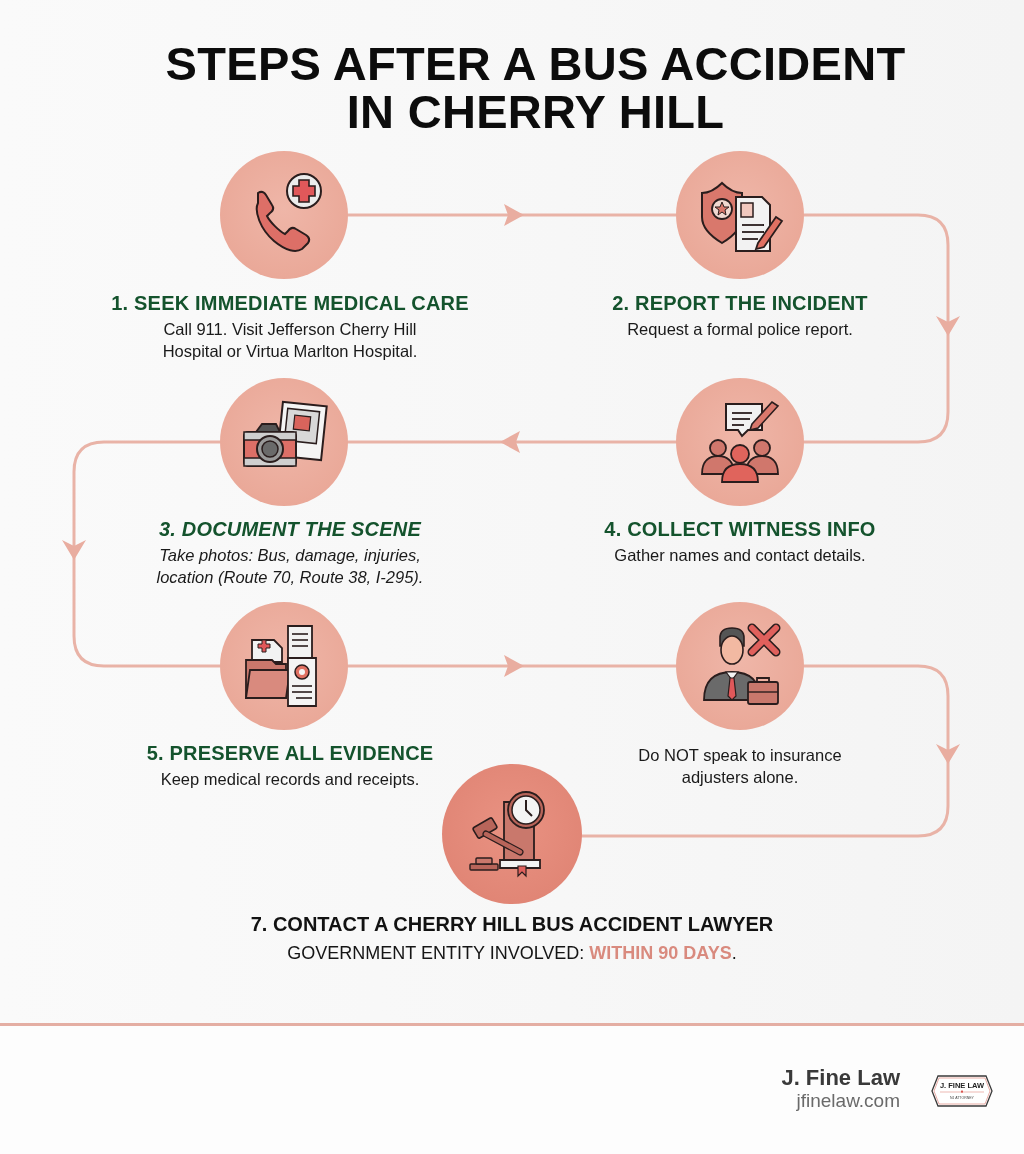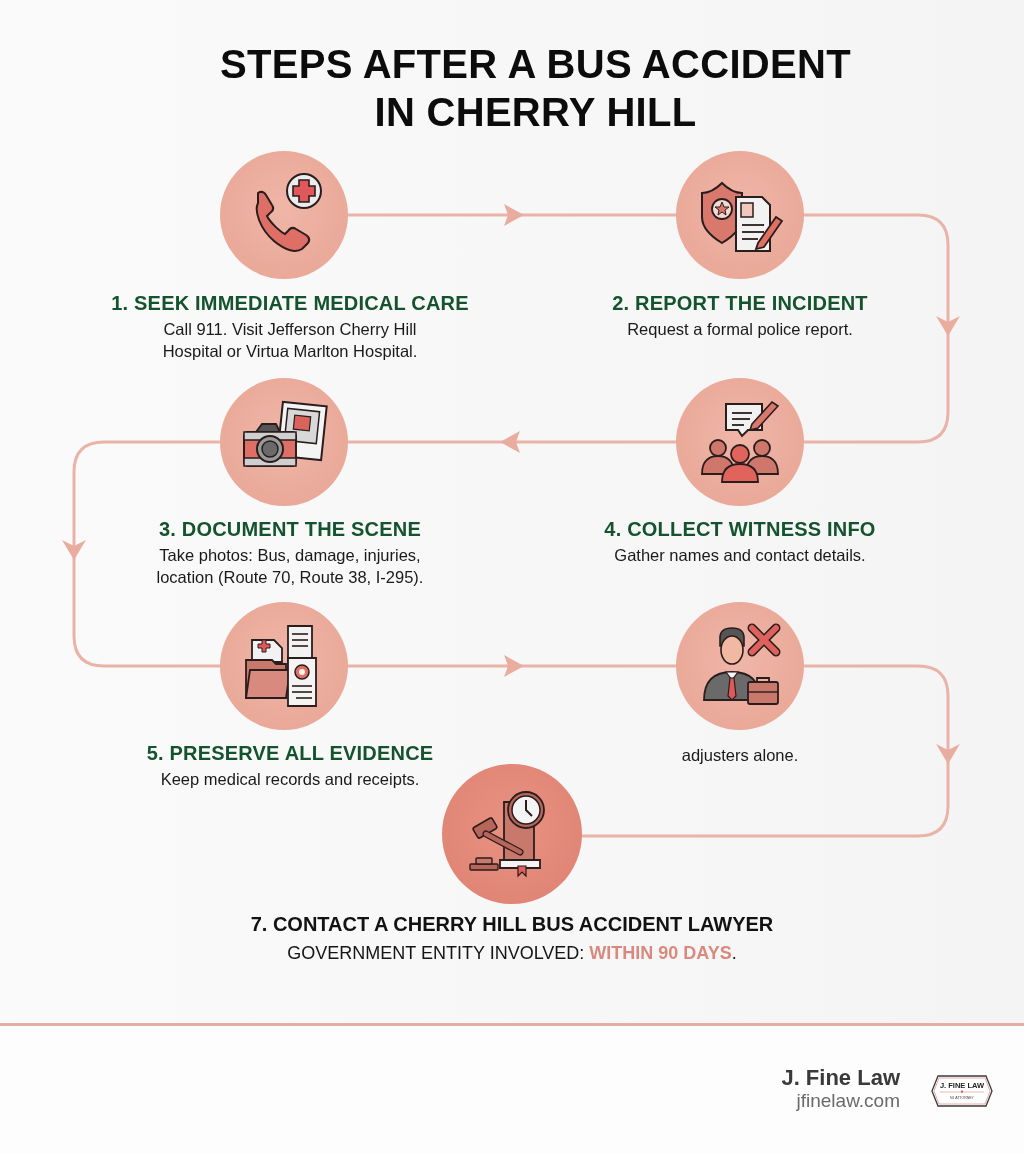--- a/index.html
+++ b/index.html
@@ -6,21 +6,21 @@
   html, body { width: 1024px; height: 1154px; }
   body {
     position: relative;
     background: linear-gradient(90deg, #fafafa 0%, #f7f7f7 55%, #f4f4f4 100%);
     font-family: "Liberation Sans", "DejaVu Sans", sans-serif;
     color: #151515;
     overflow: hidden;
   }
   .title {
     position: absolute; left: 0; top: 40px; width: 1024px;
-    text-align: center; font-size: 40px; font-weight: 700;
+    text-align: center; font-size: 47px; font-weight: 700;
     line-height: 48px; letter-spacing: 0.3px; color: #0c0c0c; padding-left: 47px;
   }
   .title span { display: block; }
   svg.connectors { position: absolute; left: 0; top: 0; width: 1024px; height: 1154px; }
   .circle {
     position: absolute; width: 128px; height: 128px; border-radius: 50%;
     background: radial-gradient(circle at 50% 45%, #efb6a8 0%, #eaa999 70%, #e6a090 100%);
     display: flex; align-items: center; justify-content: center;
   }
   .circle.big {
@@ -116,21 +116,21 @@
     <rect x="50" y="16" width="32" height="32" fill="#d8d8d8" stroke="#2a1d1d" stroke-width="1.5" transform="rotate(6 66 32)"></rect>
     <rect x="58" y="22" width="16" height="14" fill="#d9645c" stroke="#2a1d1d" stroke-width="1.2" transform="rotate(6 66 29)"></rect>
     <path d="M20 38 L26 30 H40 L44 38 Z" fill="#555" stroke="#2a1d1d" stroke-width="1.8"></path>
     <rect x="8" y="38" width="52" height="34" rx="4" fill="#dd6f67" stroke="#2a1d1d" stroke-width="2"></rect>
     <rect x="8" y="38" width="52" height="8" fill="#cfcfcf" stroke="#2a1d1d" stroke-width="1.5"></rect>
     <rect x="8" y="64" width="52" height="8" fill="#cfcfcf" stroke="#2a1d1d" stroke-width="1.5"></rect>
     <circle cx="34" cy="55" r="13" fill="#9a9a9a" stroke="#2a1d1d" stroke-width="2"></circle>
     <circle cx="34" cy="55" r="8" fill="#6a6a6a" stroke="#2a1d1d" stroke-width="1.5"></circle>
   </svg>
 </div>
-<div class="step-text" style="left:60px;top:517px;width:460px;">
+<div class="step-text" style="left:60px;top:517px;width:460px;font-style:italic;">
   <div class="step-title">3. DOCUMENT THE SCENE</div>
   <div class="step-desc">
     <span>Take photos: Bus, damage, injuries,</span>
     <span>location (Route 70, Route 38, I-295).</span>
   </div>
 </div>
 
 <div class="circle" style="left:676px;top:378px;">
   <svg viewBox="0 0 96 96">
     <path d="M34 10 H70 V36 H56 L50 42 L46 36 H34 Z" fill="#f1f1f1" stroke="#2a1d1d" stroke-width="2"></path>
@@ -187,20 +187,21 @@
     <path d="M12 82 C12 62 22 54 40 54 C58 54 68 62 68 82 Z" fill="#6a6a6a" stroke="#2a1d1d" stroke-width="1.8"></path>
     <path d="M34 54 L40 62 L46 54 Z" fill="#f4f4f4" stroke="#2a1d1d" stroke-width="1.2"></path>
     <path d="M38 60 H42 L44 78 L40 82 L36 78 Z" fill="#e0585a" stroke="#2a1d1d" stroke-width="1.2"></path>
     <rect x="56" y="64" width="30" height="22" rx="2" fill="#c9786c" stroke="#2a1d1d" stroke-width="1.8"></rect>
     <path d="M65 64 V60 H77 V64" fill="none" stroke="#2a1d1d" stroke-width="1.8"></path>
     <line x1="56" y1="74" x2="86" y2="74" stroke="#2a1d1d" stroke-width="1.4"></line>
   </svg>
 </div>
 <div class="step-text" style="left:540px;top:741px;width:400px;">
   <div class="step-desc">
+    <span>Do NOT speak to insurance</span>
     <span>adjusters alone.</span>
   </div>
 </div>
 
 <div class="circle big" style="left:442px;top:764px;">
   <svg viewBox="0 0 96 96">
     <path d="M40 16 H70 V74 H40 Z" fill="#c9786c" stroke="#2a1d1d" stroke-width="1.8"></path>
     <path d="M36 74 H76 V82 H36 Z" fill="#f2f2f2" stroke="#2a1d1d" stroke-width="1.8"></path>
     <path d="M54 80 V90 L58 86 L62 90 V80 Z" fill="#e0605c" stroke="#2a1d1d" stroke-width="1.2"></path>
     <circle cx="62" cy="24" r="18" fill="#b8655a" stroke="#2a1d1d" stroke-width="1.8"></circle>

